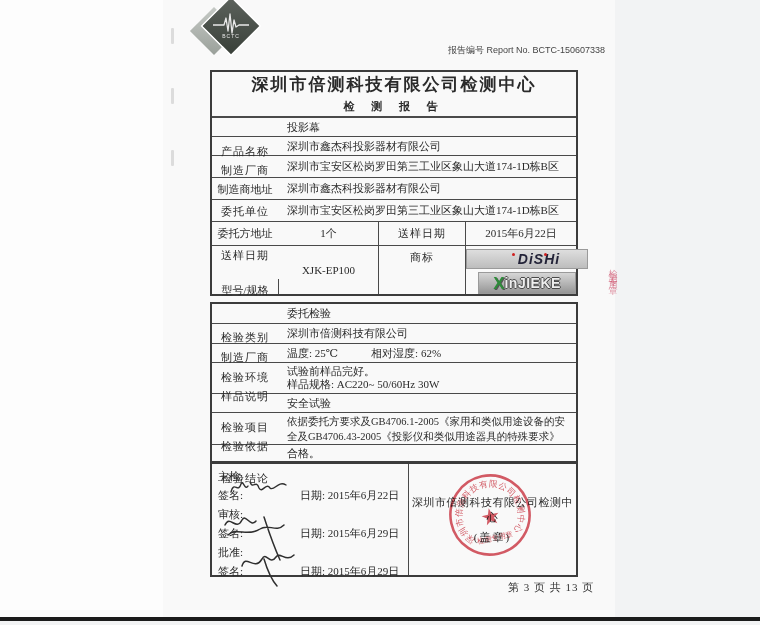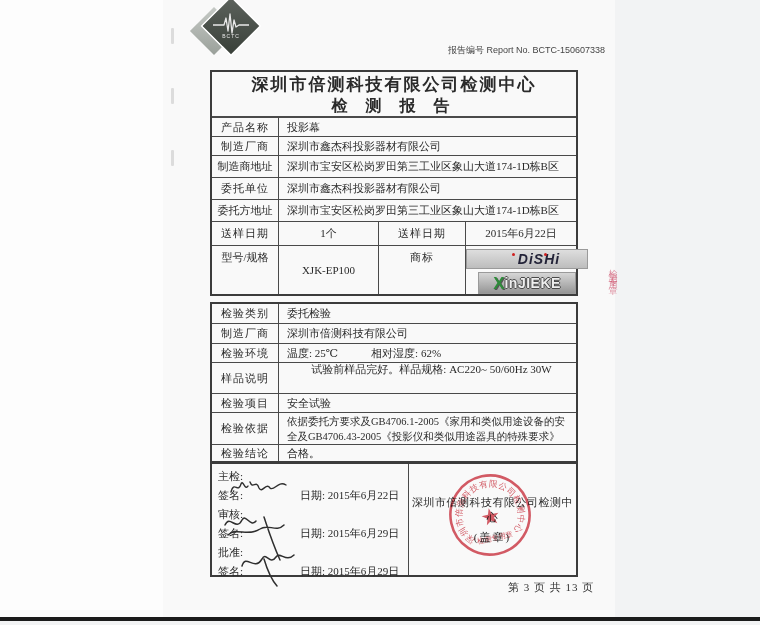--- a/index.html
+++ b/index.html
@@ -23,31 +23,31 @@
   
   .report-no{left:448px;top:44px;width:142px;font-family:"Liberation Sans",sans-serif;
              font-size:9px;color:#454545;text-align:right;white-space:nowrap;}
   
   .tsec{left:210px;width:368px;border:2px solid #3c3c3c;box-sizing:border-box;background:transparent;}
   .sec-a{top:70px;}
   .sec-b{top:302px;}
   .sec-c{top:462px;height:115px;display:flex;}
   .title-block{height:45px;border-bottom:1px solid #4a4a4a;text-align:center;padding-top:2px;box-sizing:border-box;}
   .title1{font-size:17px;font-weight:bold;letter-spacing:2px;line-height:22px;}
-  .title2{font-size:16px;font-weight:bold;letter-spacing:7px;line-height:20px;}
+  .title2{font-size:11px;font-weight:bold;letter-spacing:7px;line-height:20px;}
   .trow{display:flex;border-top:1px solid #4a4a4a;box-sizing:border-box;}
   .trow.first{border-top:none;}
   .cell{box-sizing:border-box;display:flex;align-items:center;font-size:11px;line-height:13px;}
-  .lbl{width:67px;border-right:1px solid #4a4a4a;justify-content:center;text-align:center;letter-spacing:1px;flex:none;}
+  .lbl{width:67px;border-right:1px solid #4a4a4a;justify-content:center;text-align:center;letter-spacing:1px;flex:none;margin-top:33px;}
   .val{flex:1;padding-left:8px;}
   .c2{width:100px;border-right:1px solid #4a4a4a;justify-content:center;flex:none;}
   .c3{width:87px;border-right:1px solid #4a4a4a;justify-content:center;letter-spacing:1px;flex:none;}
   .c4{flex:1;justify-content:center;}
   .top-al{align-items:flex-start;padding-top:5px;}
-  .two-line{flex-direction:row;align-items:flex-start;justify-content:center;}
+  .two-line{flex-direction:column;align-items:flex-start;justify-content:center;}
   .two-line span{display:block;}
   .wrapv{display:block;padding:3px 6px 3px 8px;line-height:15px;font-size:10.5px;align-self:center;}
   
   .brandcol{flex-direction:column;justify-content:flex-start;padding-top:3px;gap:3px;align-items:center;}
   .brandbox{width:96px;height:20px;border:1px solid #9a9a9a;display:flex;align-items:center;justify-content:center;
             font-family:"Liberation Sans",sans-serif;position:relative;}
   .dishi{background:linear-gradient(180deg,#dedede,#bdbdbd);padding-left:24px;}
   .dishi-txt{font-weight:bold;font-style:italic;font-size:14px;color:#232338;letter-spacing:1px;}
   .reddot{position:absolute;width:3px;height:3px;border-radius:50%;background:#cf2020;top:3px;}
   .dot1{left:45px;} .dot2{left:77px;}

